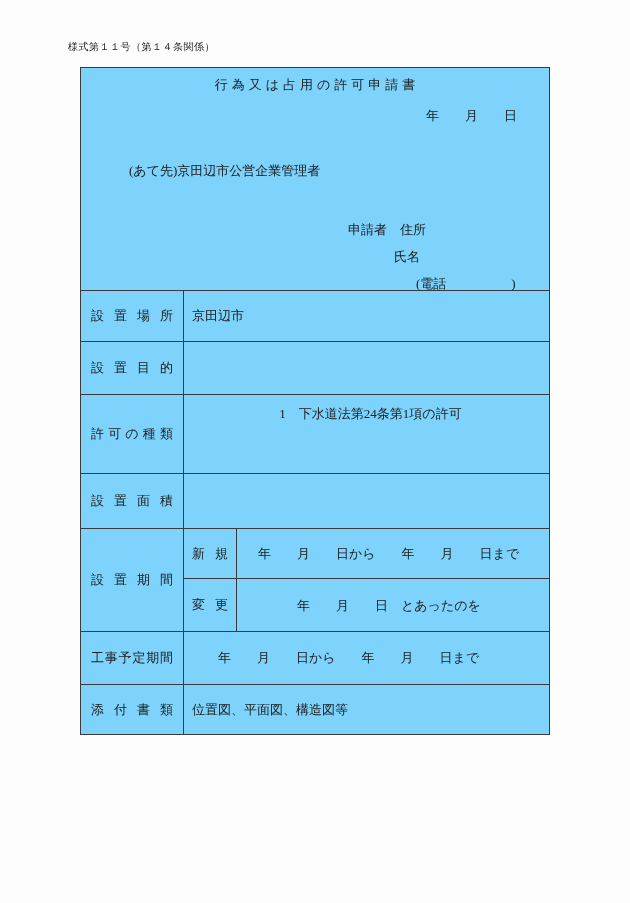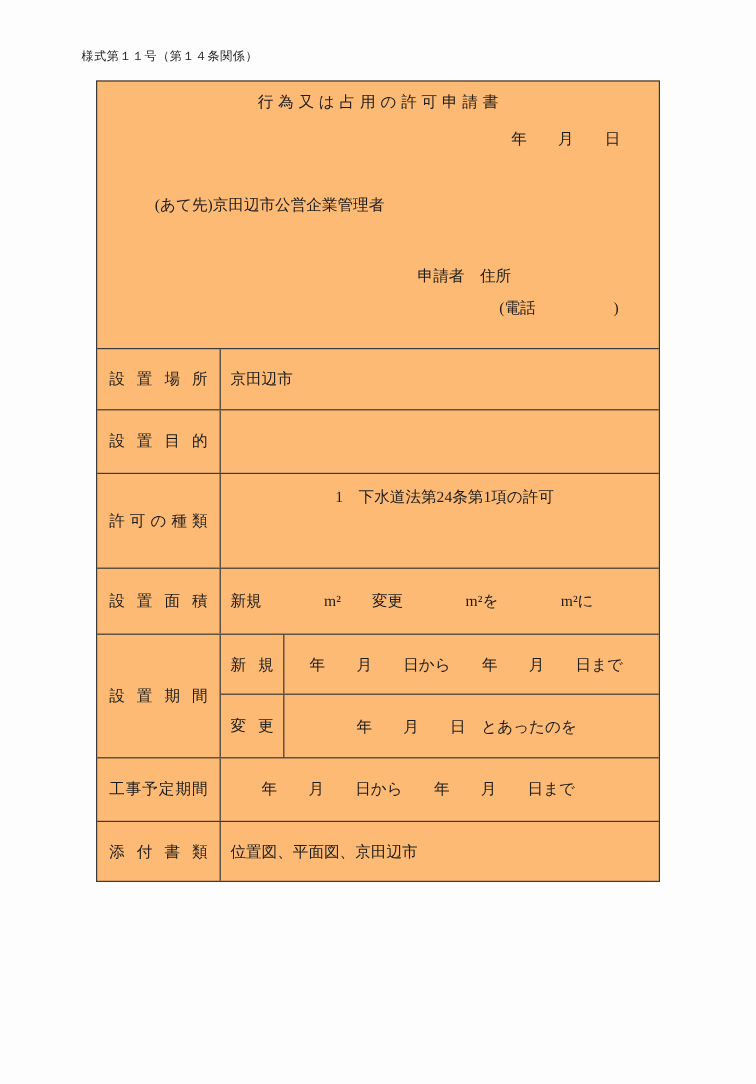--- a/index.html
+++ b/index.html
@@ -13,21 +13,21 @@
     overflow: hidden;
   }
   .form-number {
     position: absolute; left: 68px; top: 40px;
     font-size: 10px; letter-spacing: 0.5px;
   }
   .form-box {
     position: absolute; left: 80px; top: 67px;
     width: 470px; height: 668px;
     border: 1px solid #3a3a3a;
-    background: #fdba74;
+    background: #7dd3fc;
   }
   
   .header-sec { position: relative; height: 223px; border-bottom: 1px solid #3a3a3a; }
   .form-title {
     position: absolute; top: 8px; left: 0; width: 100%;
     text-align: center; letter-spacing: 4px; text-indent: 4px;
   }
   .date-line { position: absolute; top: 39px; right: 32px; }
   .addressee { position: absolute; top: 94px; left: 23px; margin-left: 25px; }
   .applicant { position: absolute; top: 148px; left: 267px; line-height: 27px; }
@@ -66,20 +66,21 @@
 <div class="form-number">様式第１１号（第１４条関係）</div>
 
 <div class="form-box">
 
   <div class="header-sec">
     <div class="form-title">行為又は占用の許可申請書</div>
     <div class="date-line">年　　月　　日</div>
     <div class="addressee">(あて先)京田辺市公営企業管理者</div>
     <div class="applicant">
       <div class="l1">申請者　住所</div>
+      <div class="l2">氏名</div>
       <div class="l3">(電話　　　　　)</div>
     </div>
   </div>
 
   <div class="trow h51">
     <div class="lcell">
       <span data-spread="">
           <span>設</span>
           <span>置</span>
           <span>場</span>
@@ -118,21 +119,20 @@
 
   <div class="trow h55">
     <div class="lcell">
       <span data-spread="">
           <span>設</span>
           <span>置</span>
           <span>面</span>
           <span>積</span>
         </span>
     </div>
-    <div class="vcell">新規　　　　m²　　変更　　　　m²を　　　　m²に</div>
   </div>
 
   <div class="trow h103">
     <div class="lcell">
       <span data-spread="">
           <span>設</span>
           <span>置</span>
           <span>期</span>
           <span>間</span>
         </span>
@@ -177,16 +177,16 @@
 
   <div class="trow h49 last">
     <div class="lcell">
       <span data-spread="">
           <span>添</span>
           <span>付</span>
           <span>書</span>
           <span>類</span>
         </span>
     </div>
-    <div class="vcell">位置図、平面図、京田辺市</div>
+    <div class="vcell">位置図、平面図、構造図等</div>
   </div>
 
 </div>
 
 </body></html>

